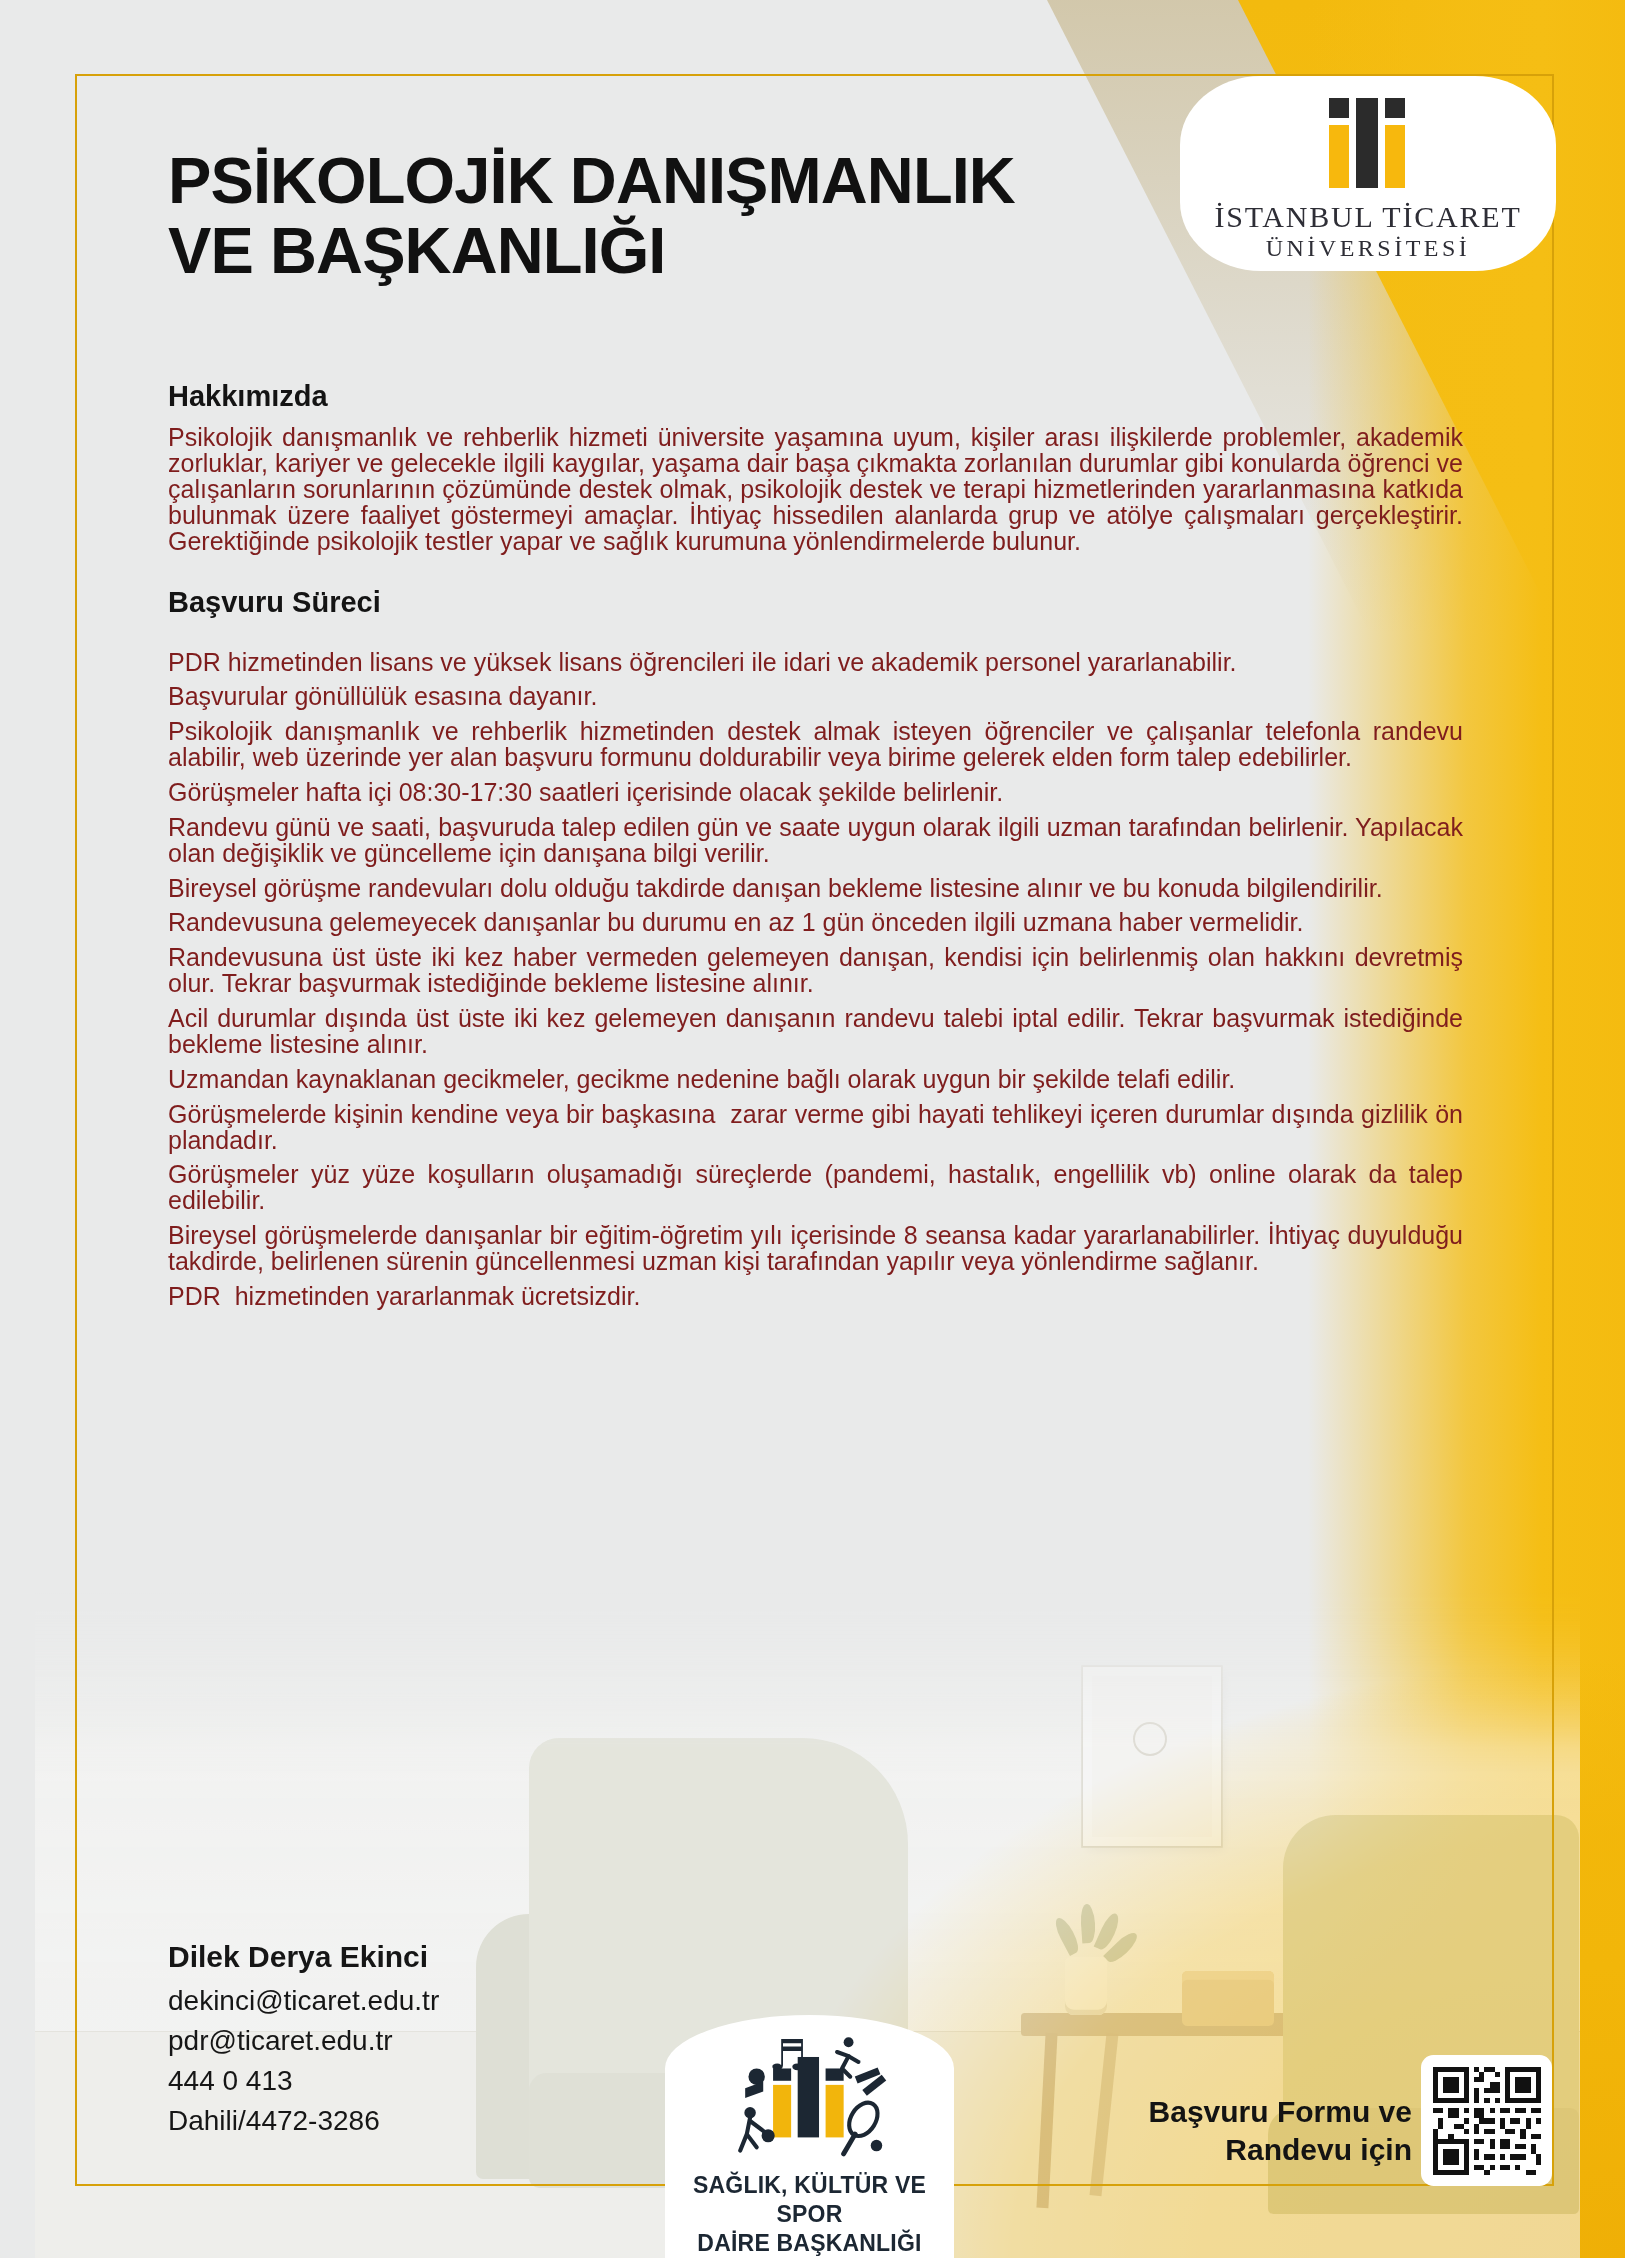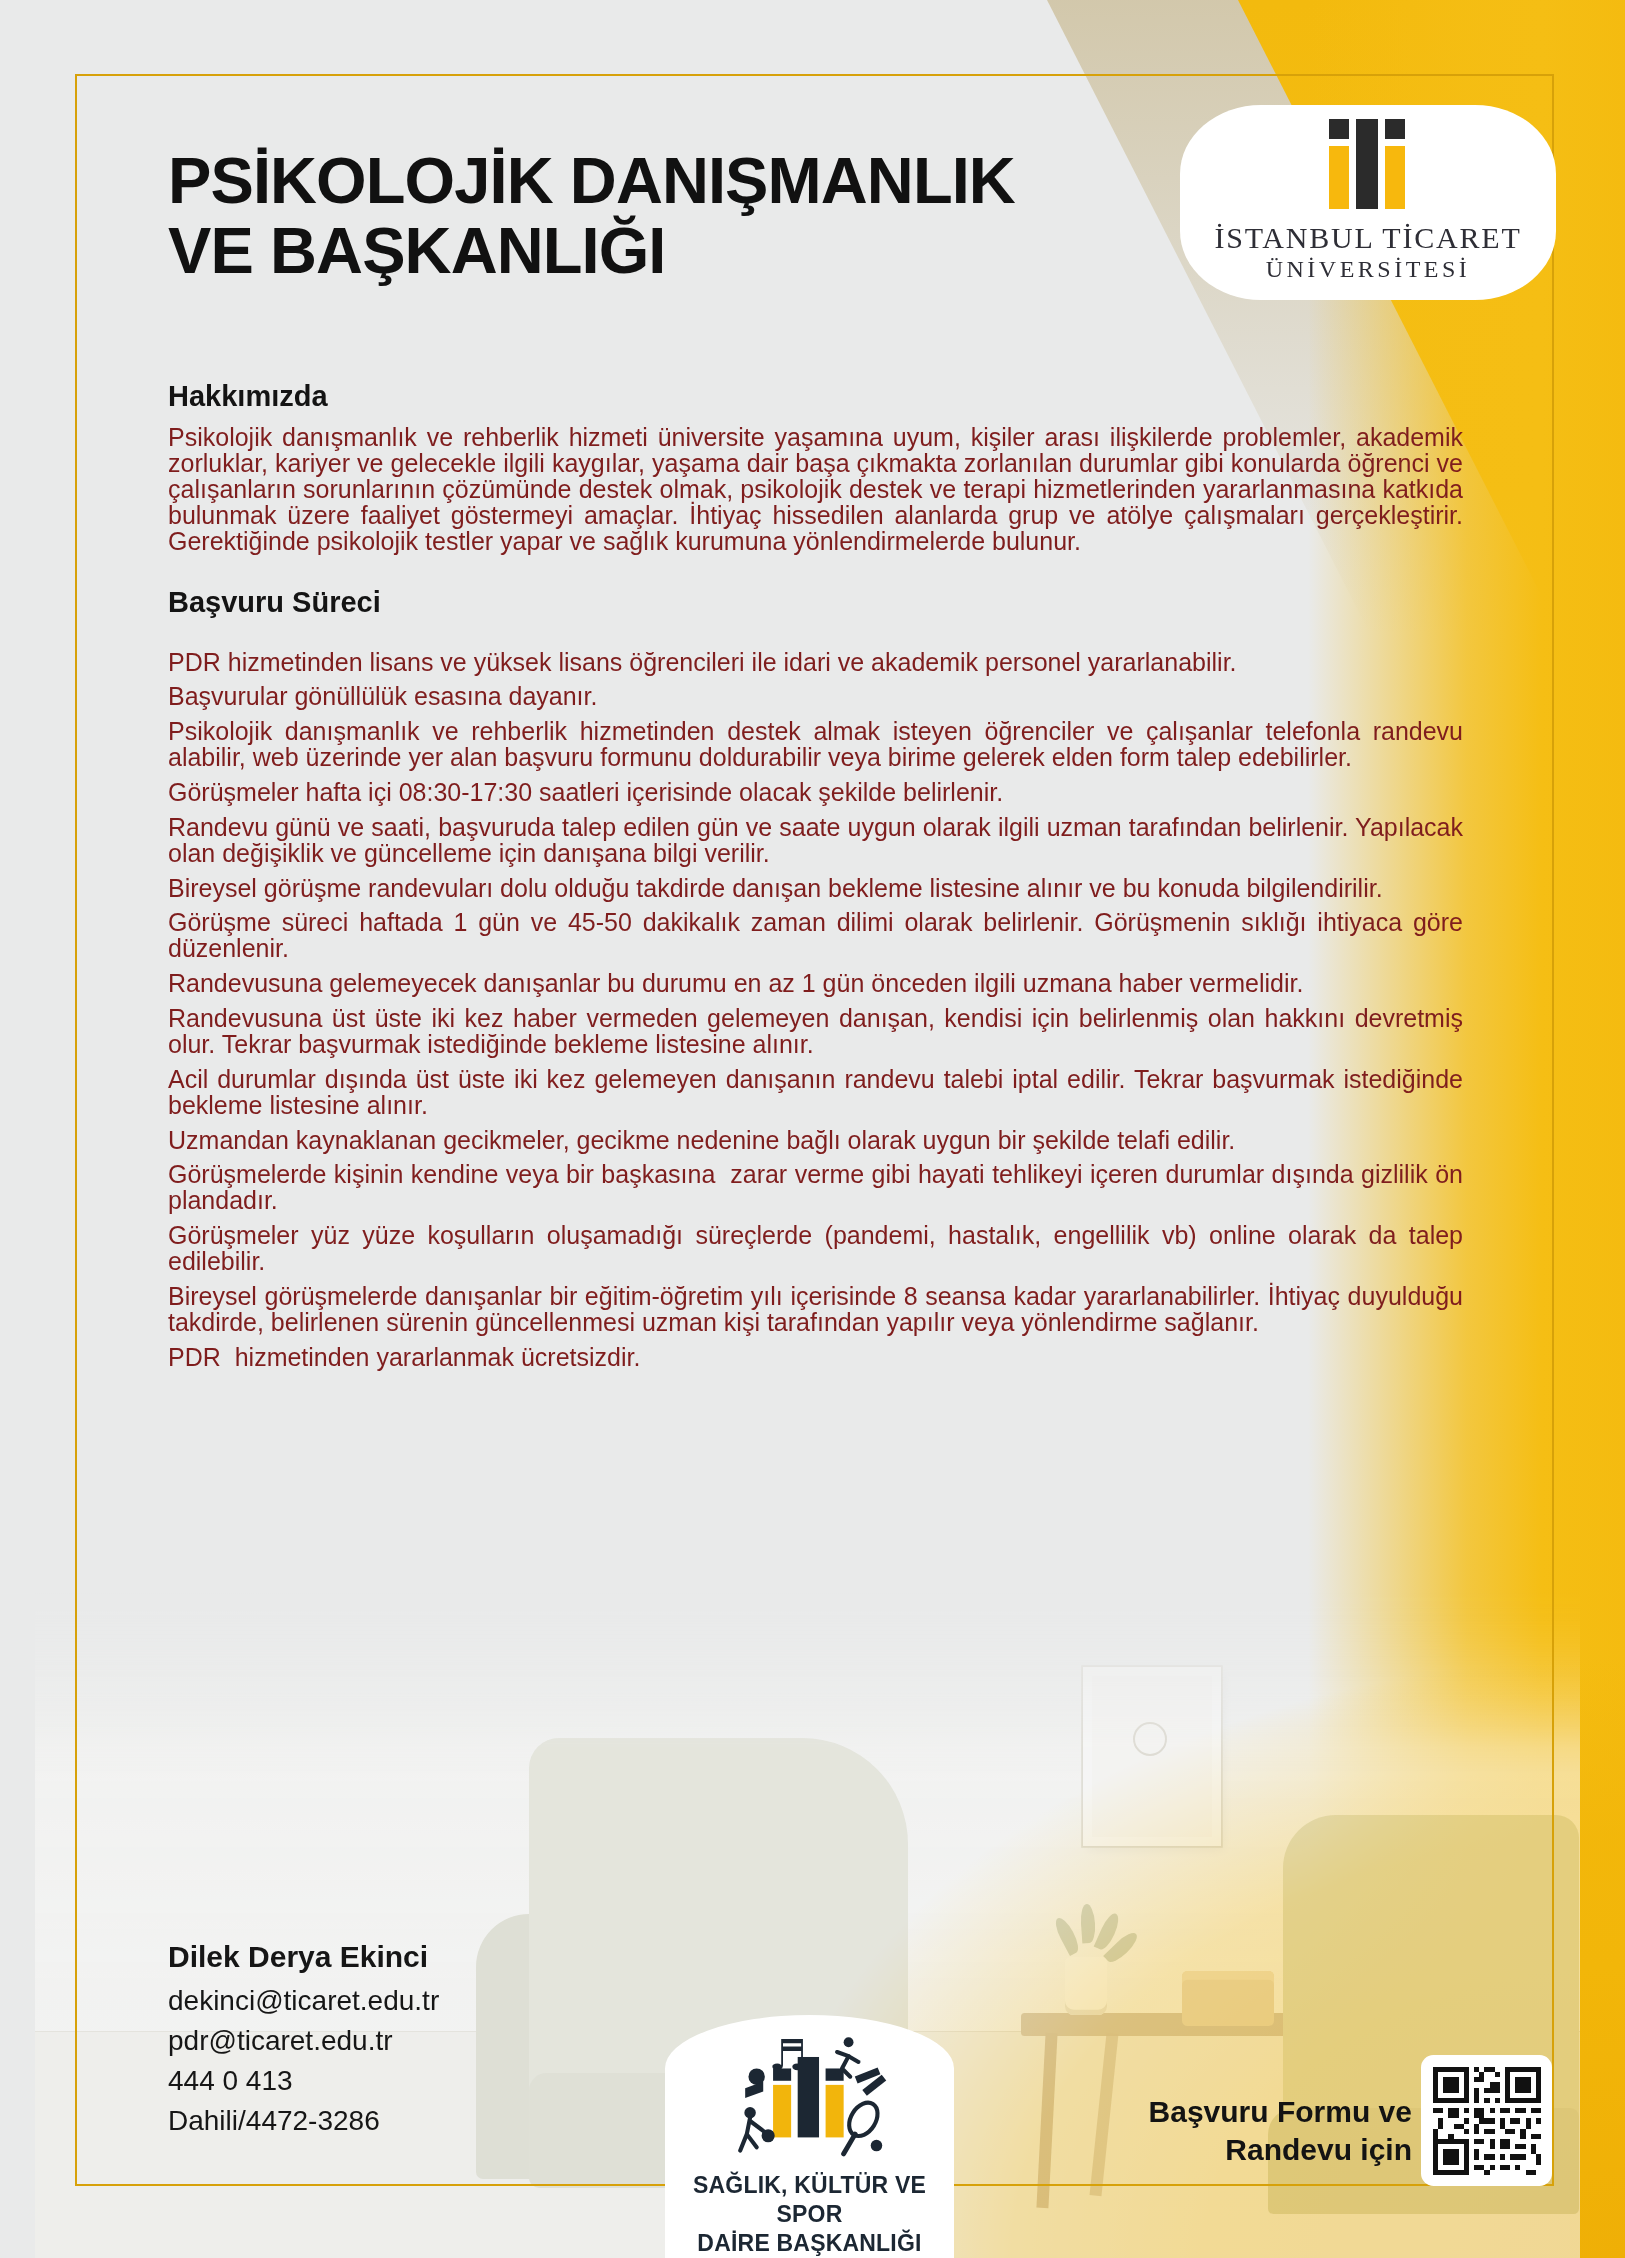--- a/index.html
+++ b/index.html
@@ -42,21 +42,21 @@
   .ph-leaf.b{left:1046px;top:325px;transform:rotate(-4deg);}
   .ph-leaf.c{left:1066px;top:333px;transform:rotate(24deg);}
   .ph-leaf.d{left:1080px;top:349px;transform:rotate(46deg);}
   .ph-tissue{left:1147px;top:392px;width:92px;height:55px;background:#e6d8bf;border-radius:5.3px;box-shadow:inset 0 8.8px 0 #efe3cd;}
   .ph-chair2{left:1248px;top:236px;width:296px;height:371px;background:#dcddc5;border-radius:53px 23px 5.3px 5.3px;}
   .ph-chair2-seat{left:1233px;top:529px;width:311px;height:106px;background:#d3d4bc;border-radius:26.5px 8.8px 5.3px 5.3px;}
   
   .frame{position:absolute;left:75px;top:74px;width:1475px;height:2108px;border:2.6px solid #D7A109;z-index:3;pointer-events:none;}
   
   .uni-badge{position:absolute;left:1180px;top:76px;width:376px;height:195px;background:#fff;
-    border-radius:81px/69px;z-index:6;display:flex;flex-direction:column;align-items:center;padding-top:14px;box-sizing:border-box;margin-top:29px;}
+    border-radius:81px/69px;z-index:6;display:flex;flex-direction:column;align-items:center;padding-top:22px;box-sizing:border-box;}
   .iti{position:relative;width:78px;height:90px;}
   .iti div{position:absolute;}
   .iti .sq-l{left:0;top:0;width:20px;height:20px;background:#2B2B2B;}
   .iti .bar-l{left:0;top:27px;width:20px;height:63px;background:#F7B80D;}
   .iti .bar-m{left:27px;top:0;width:22px;height:90px;background:#2B2B2B;}
   .iti .sq-r{left:56px;top:0;width:20px;height:20px;background:#2B2B2B;}
   .iti .bar-r{left:56px;top:27px;width:20px;height:63px;background:#F7B80D;}
   .uni-name1{margin-top:11.5px;font-family:"Liberation Serif",serif;font-size:30px;letter-spacing:1.8px;color:#2e2e36;white-space:nowrap;}
   .uni-name2{margin-top:1.8px;font-family:"Liberation Serif",serif;font-size:24px;letter-spacing:3.5px;color:#2e2e36;white-space:nowrap;}
   
@@ -137,21 +137,20 @@
     <h3 class="first">Hakkımızda</h3>
     <p class="regular">Psikolojik danışmanlık ve rehberlik hizmeti üniversite yaşamına uyum, kişiler arası ilişkilerde problemler, akademik zorluklar, kariyer ve gelecekle ilgili kaygılar, yaşama dair başa çıkmakta zorlanılan durumlar gibi konularda öğrenci ve çalışanların sorunlarının çözümünde destek olmak, psikolojik destek ve terapi hizmetlerinden yararlanmasına katkıda bulunmak üzere faaliyet göstermeyi amaçlar. İhtiyaç hissedilen alanlarda grup ve atölye çalışmaları gerçekleştirir. Gerektiğinde psikolojik testler yapar ve sağlık kurumuna yönlendirmelerde bulunur.</p>
 
     <h3 class="gap-after">Başvuru Süreci</h3>
     <p class="bold">PDR hizmetinden lisans ve yüksek lisans öğrencileri ile idari ve akademik personel yararlanabilir.</p>
     <p class="regular">Başvurular gönüllülük esasına dayanır.</p>
     <p class="bold">Psikolojik danışmanlık ve rehberlik hizmetinden destek almak isteyen öğrenciler ve çalışanlar telefonla randevu alabilir, web üzerinde yer alan başvuru formunu doldurabilir veya birime gelerek elden form talep edebilirler.</p>
     <p class="regular">Görüşmeler hafta içi 08:30-17:30 saatleri içerisinde olacak şekilde belirlenir.</p>
     <p class="bold">Randevu günü ve saati, başvuruda talep edilen gün ve saate uygun olarak ilgili uzman tarafından belirlenir. Yapılacak olan değişiklik ve güncelleme için danışana bilgi verilir.</p>
     <p class="regular">Bireysel görüşme randevuları dolu olduğu takdirde danışan bekleme listesine alınır ve bu konuda bilgilendirilir.</p>
-    <p class="bold">Görüşme süreci haftada 1 gün ve 45-50 dakikalık zaman dilimi olarak belirlenir. Görüşmenin sıklığı ihtiyaca göre düzenlenir.</p>
     <p class="regular">Randevusuna gelemeyecek danışanlar bu durumu en az 1 gün önceden ilgili uzmana haber vermelidir.</p>
     <p class="bold">Randevusuna üst üste iki kez haber vermeden gelemeyen danışan, kendisi için belirlenmiş olan hakkını devretmiş olur. Tekrar başvurmak istediğinde bekleme listesine alınır.</p>
     <p class="regular">Acil durumlar dışında üst üste iki kez gelemeyen danışanın randevu talebi iptal edilir. Tekrar başvurmak istediğinde bekleme listesine alınır.</p>
     <p class="regular">Uzmandan kaynaklanan gecikmeler, gecikme nedenine bağlı olarak uygun bir şekilde telafi edilir.</p>
     <p class="bold">Görüşmelerde kişinin kendine veya bir başkasına  zarar verme gibi hayati tehlikeyi içeren durumlar dışında gizlilik ön plandadır.</p>
     <p class="regular">Görüşmeler yüz yüze koşulların oluşamadığı süreçlerde (pandemi, hastalık, engellilik vb) online olarak da talep edilebilir.</p>
     <p class="bold">Bireysel görüşmelerde danışanlar bir eğitim-öğretim yılı içerisinde 8 seansa kadar yararlanabilirler. İhtiyaç duyulduğu takdirde, belirlenen sürenin güncellenmesi uzman kişi tarafından yapılır veya yönlendirme sağlanır.</p>
     <p class="regular">PDR  hizmetinden yararlanmak ücretsizdir.</p>
   </div>
 

